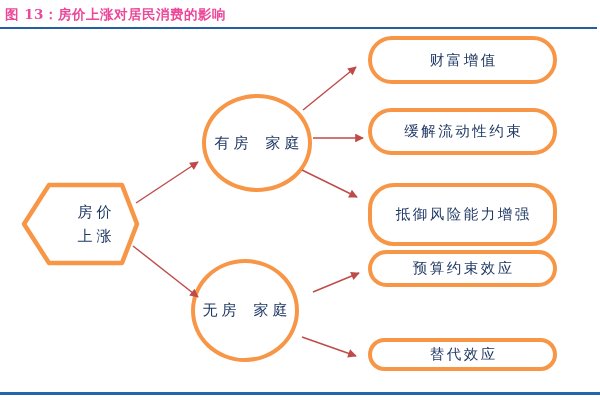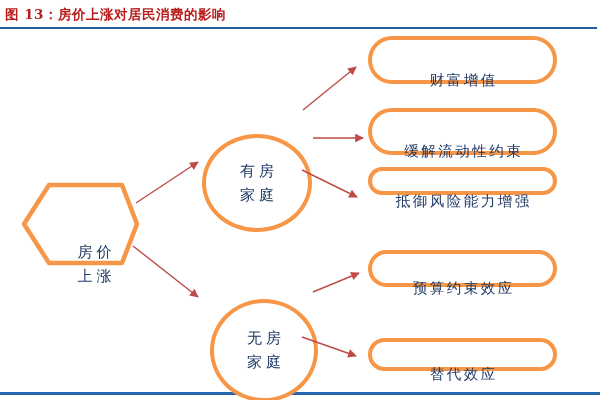--- a/index.html
+++ b/index.html
@@ -4,34 +4,34 @@
 <style>
   html,body{margin:0;padding:0;background:#ffffff;}
   #canvas{
     position:relative;width:600px;height:400px;background:#ffffff;overflow:hidden;
     font-family:"DejaVu Serif","Liberation Serif",serif;
   }
   
   .fig-title{
     position:absolute;left:5px;top:6px;
     font-family:"DejaVu Serif","Liberation Serif",serif;
-    font-weight:bold;font-size:13.5px;color:#b91c1c;letter-spacing:0.5px;
+    font-weight:bold;font-size:13.5px;color:#ec4899;letter-spacing:0.5px;
     white-space:nowrap;
   }
   .rule-top{position:absolute;left:0;top:27px;width:597px;height:2px;background:#245E9F;}
   .rule-bottom{position:absolute;left:0;top:392px;width:600px;height:3px;background:#2565AE;}
 
   
-  .node-text{color:#1F3864;font-size:15px;line-height:1.0;text-align:left;margin-top:40px;}
+  .node-text{color:#1F3864;font-size:15px;line-height:1.0;text-align:left;}
 
   
   .circle{
     position:absolute;border:4px solid #F79646;border-radius:50%;
     background:#ffffff;box-sizing:border-box;
-    display:flex;flex-direction:column;align-items:center;justify-content:center;gap:9px;
+    display:flex;flex-direction:row;align-items:center;justify-content:center;gap:9px;
   }
   .circle .line{letter-spacing:4px;text-indent:4px;}
 
   
   .hex-label{
     position:absolute;left:38px;top:185px;width:113px;height:78px;
     display:flex;flex-direction:column;align-items:center;justify-content:center;gap:9px;
   }
   .hex-label .line{letter-spacing:4px;text-indent:4px;}
 
@@ -61,32 +61,32 @@
   <div class="hex-label node-text">
     <span class="line">房价</span>
     <span class="line">上涨</span>
   </div>
 
   <div class="circle node-text" style="left:202px;top:94px;width:110px;height:98px;">
     <span class="line">有房</span>
     <span class="line">家庭</span>
   </div>
 
-  <div class="circle node-text" style="left:210px;top:259px;width:108px;height:103px;">
+  <div class="circle node-text" style="left:191px;top:259px;width:108px;height:103px;">
     <span class="line">无房</span>
     <span class="line">家庭</span>
   </div>
 
   <div class="stadium" style="top:36px;height:48px;">
     <span class="node-text">财富增值</span>
   </div>
   <div class="stadium" style="top:108px;height:47px;">
     <span class="node-text">缓解流动性约束</span>
   </div>
-  <div class="stadium" style="top:167px;height:28px;font-family:Liberation Serif, serif;">
+  <div class="stadium" style="top:183px;height:63px;font-family:Liberation Serif, serif;">
     <span class="node-text">抵御风险能力增强</span>
   </div>
   <div class="stadium" style="top:250px;height:37px;">
     <span class="node-text">预算约束效应</span>
   </div>
   <div class="stadium" style="top:338px;height:33px;">
     <span class="node-text">替代效应</span>
   </div>
 
   <svg class="layer" width="600" height="400">

